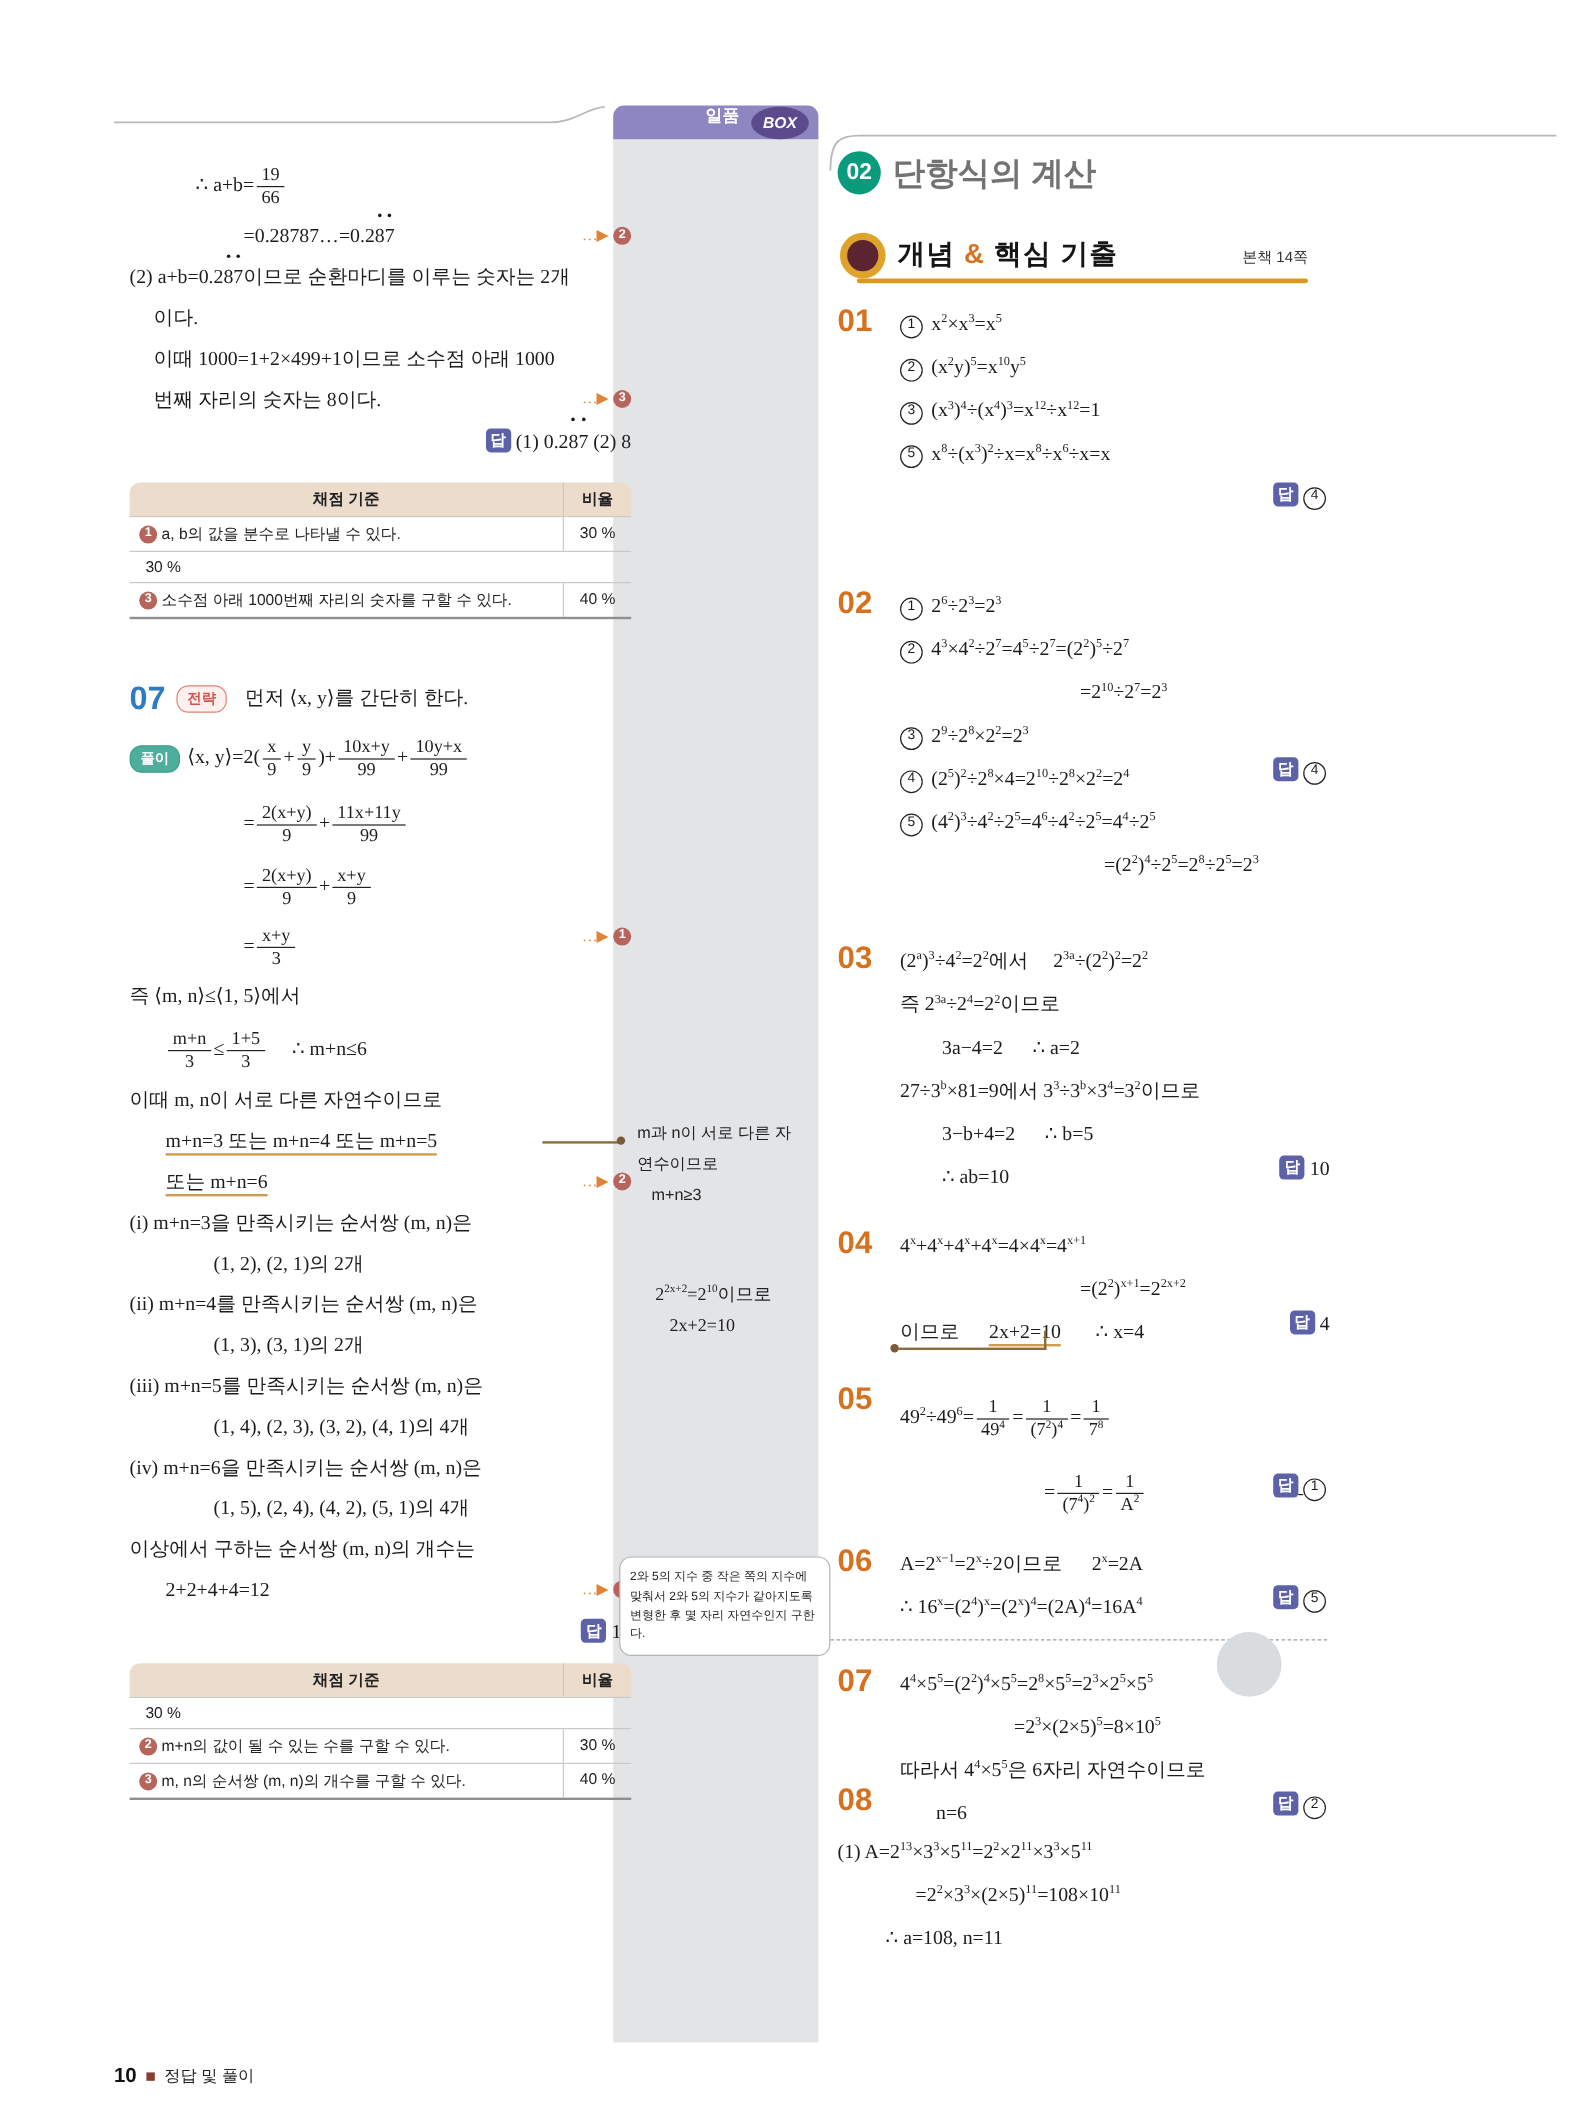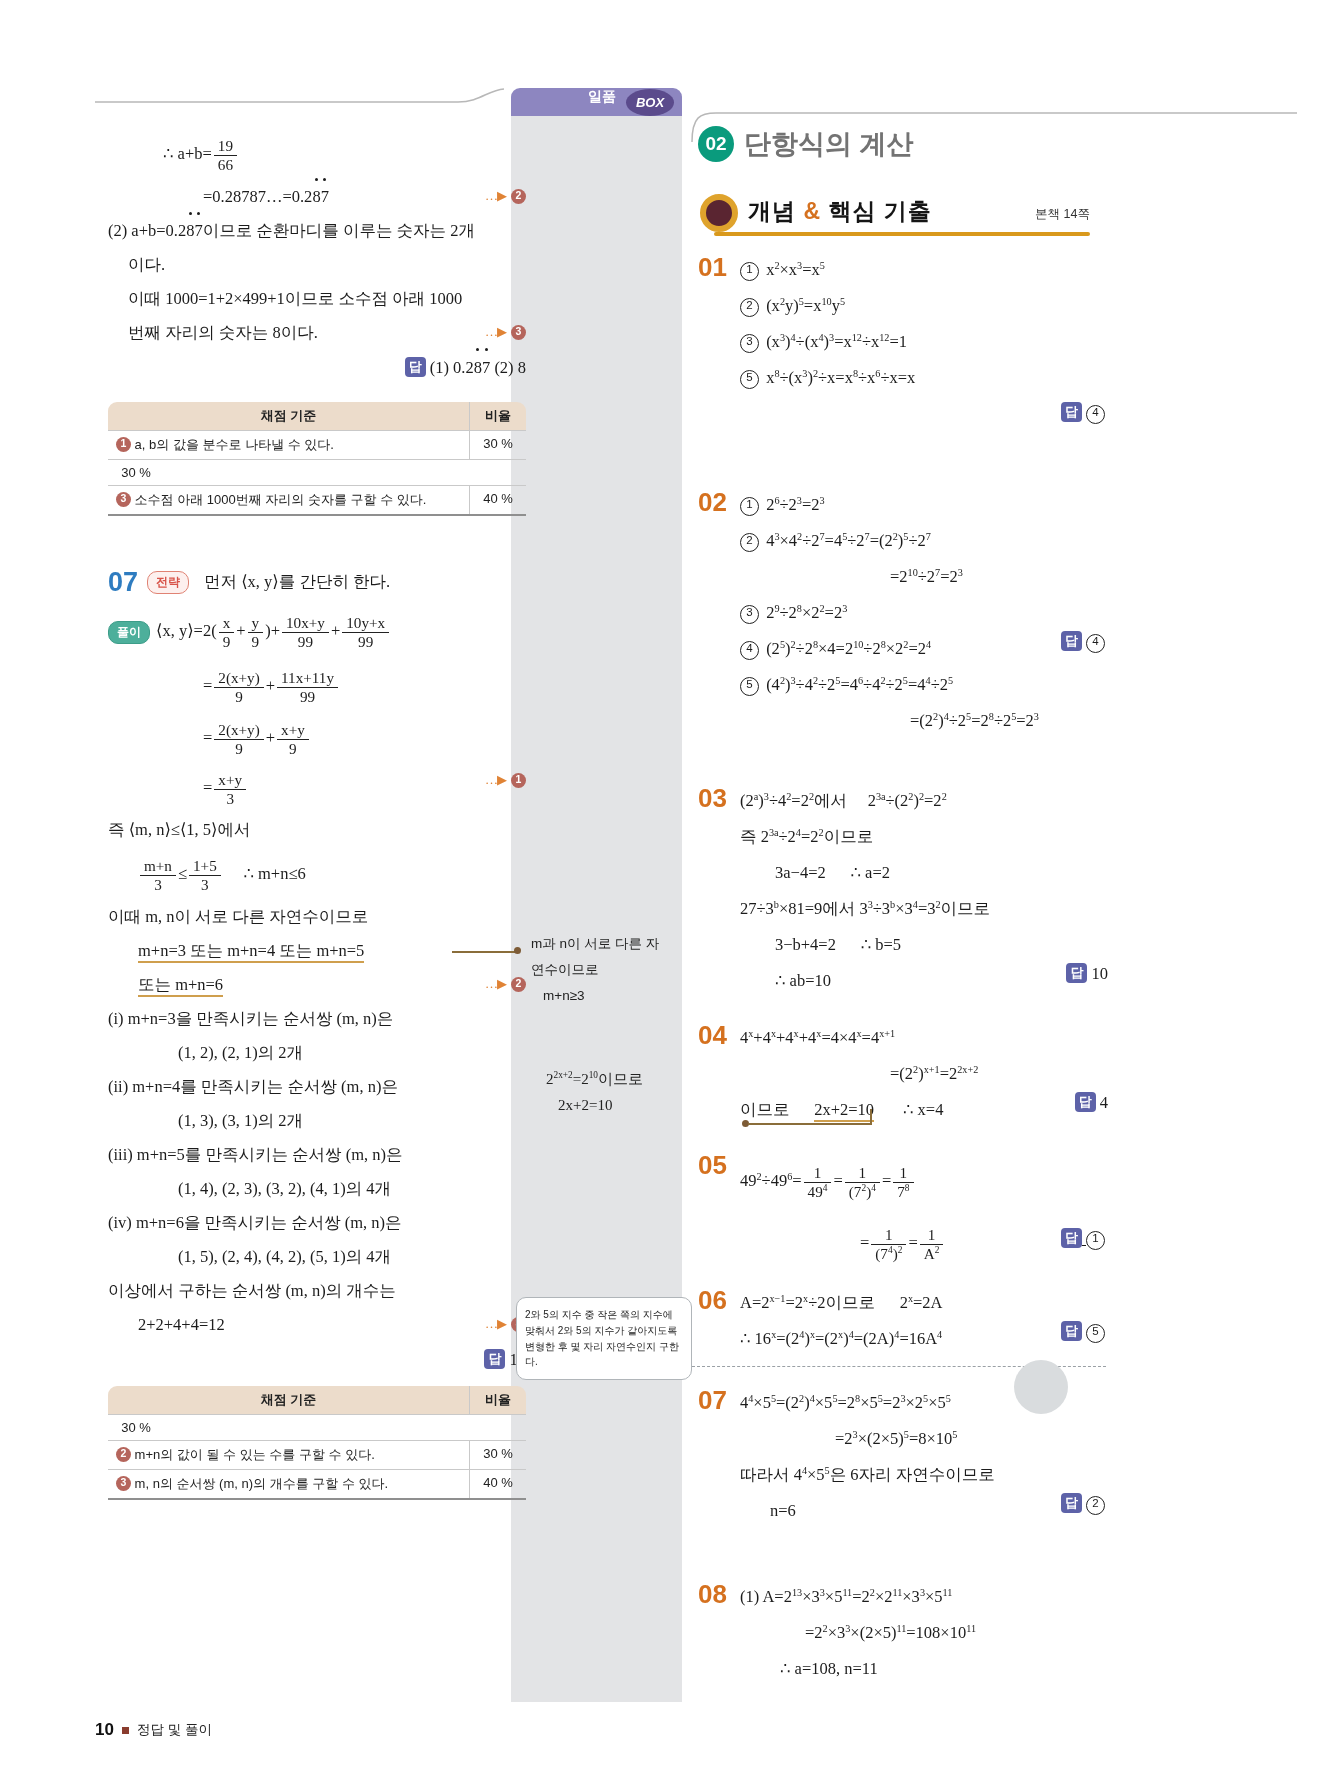--- a/index.html
+++ b/index.html
@@ -42,21 +42,21 @@
   .c2{width:56px;text-align:center;padding:5px 0;}
   .t1{margin-top:16px}.t2{margin-top:8px}
   
   .p07head{display:flex;align-items:center;gap:9px;margin-top:46px;height:40px;}
   .bn{font:700 27px "Liberation Sans",sans-serif;}
   .bn.blue{color:#2e7cc0}
   .badge{display:inline-block;border-radius:10px;font:700 12px "Liberation Sans",sans-serif;padding:2px 8px;vertical-align:middle;margin-right:6px;}
   .badge.red{color:#d8544a;background:#fdf0ee;border:1.2px solid #e08273;}
   .badge.teal{color:#fff;background:#4daf9b;border:1.2px solid #3d9d89;}
   
-  .prob{position:absolute;left:0;display:flex;width:410px;z-index:1;}
+  .prob{position:absolute;left:0;display:flex;gap:10px;width:410px;z-index:1;}
   .pnum{min-width:42px;padding-top:0;font:700 26px "Liberation Sans",sans-serif;color:#d5711f;}
   .pbody{position:relative;flex:1;}
   .ans{position:absolute;right:0;white-space:nowrap;}
   .chap{position:absolute;left:0;top:126px;display:flex;align-items:center;gap:10px;z-index:1;}
   .chapnum{width:36px;height:36px;border-radius:50%;background:#0a9b7d;color:#fff;font:700 19px "Liberation Sans",sans-serif;display:flex;align-items:center;justify-content:center;}
   .chaptitle{font:700 27px "Liberation Sans",sans-serif;color:#737373;}
   .subhead{position:absolute;left:0;top:196px;width:392px;height:44px;z-index:1;}
   .bullet{position:absolute;left:2px;top:-2px;width:26px;height:26px;border-radius:50%;background:#5a2531;border:6px solid #dfa32c;}
   .subtitle{margin-left:50px;font:700 23px "Liberation Sans",sans-serif;letter-spacing:1px;color:#151515;}
   .subtitle .amp{color:#d5711f;}
@@ -271,21 +271,21 @@
       <div class="pnum">07</div>
       <div class="pbody">
         <div class="rline">4<sup>4</sup>×5<sup>5</sup>=(2<sup>2</sup>)<sup>4</sup>×5<sup>5</sup>=2<sup>8</sup>×5<sup>5</sup>=2<sup>3</sup>×2<sup>5</sup>×5<sup>5</sup></div>
         <div class="rline ml95">=2<sup>3</sup>×(2×5)<sup>5</sup>=8×10<sup>5</sup></div>
         <div class="rline">따라서 4<sup>4</sup>×5<sup>5</sup>은 6자리 자연수이므로</div>
         <div class="rline ml30">n=6</div>
         <div class="ans" style="top:108px;"><span class="dap">답</span> <span><span class="cn">2</span></span></div>
       </div>
     </div>
 
-    <div class="prob" style="top:1579px;">
+    <div class="prob" style="top:1484px;flex-direction:column;">
       <div class="pnum">08</div>
       <div class="pbody">
         <div class="rline">(1) A=2<sup>13</sup>×3<sup>3</sup>×5<sup>11</sup>=2<sup>2</sup>×2<sup>11</sup>×3<sup>3</sup>×5<sup>11</sup></div>
         <div class="rline ml65">=2<sup>2</sup>×3<sup>3</sup>×(2×5)<sup>11</sup>=108×10<sup>11</sup></div>
         <div class="rline ml40">∴ a=108, n=11</div>
       </div>
     </div>
   </div>
 
   <div class="footer">

